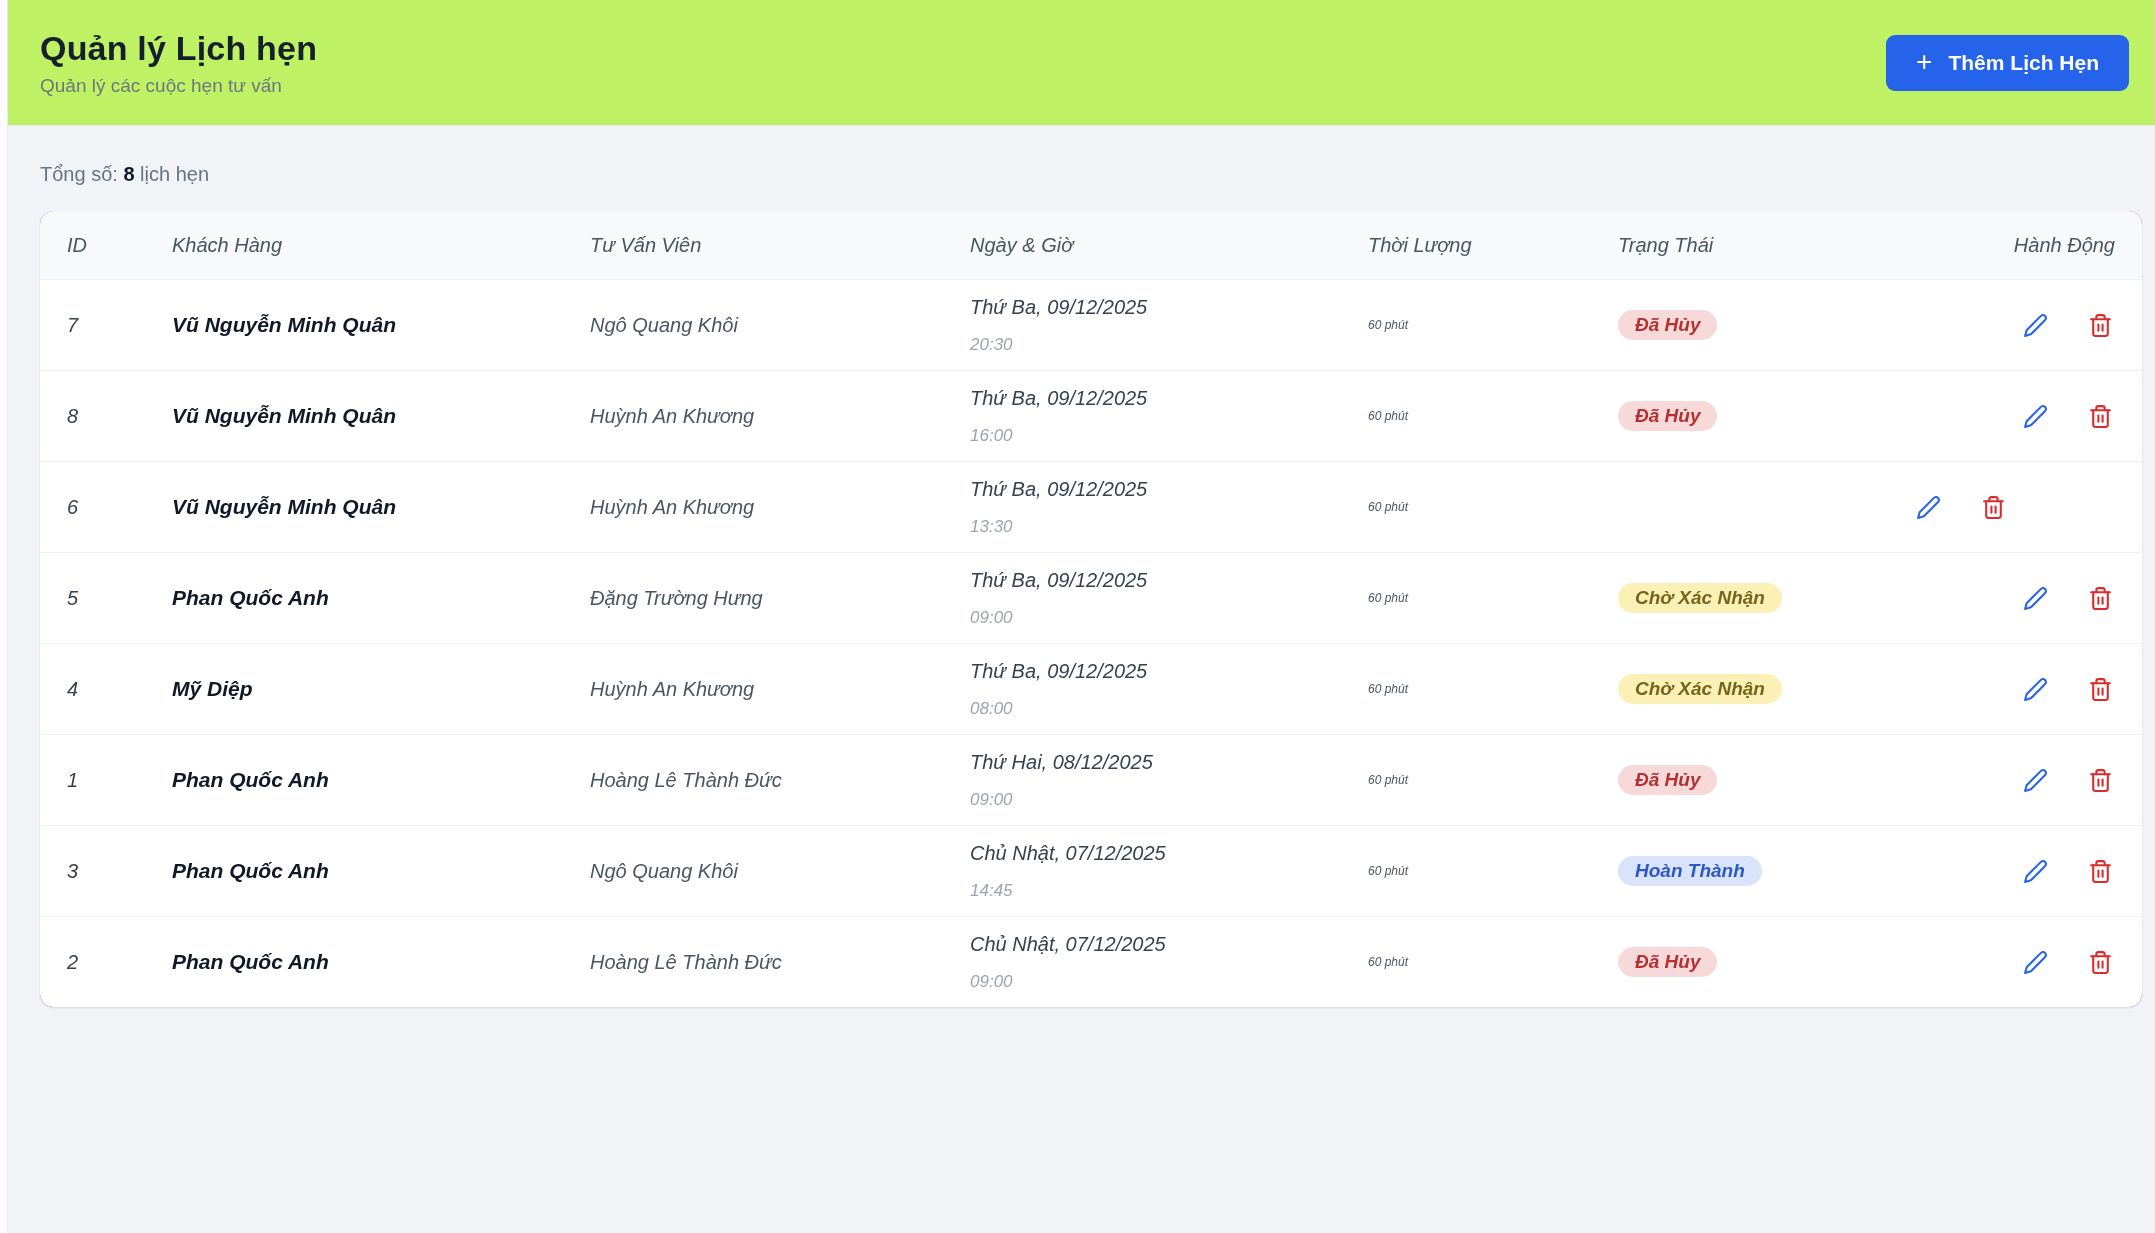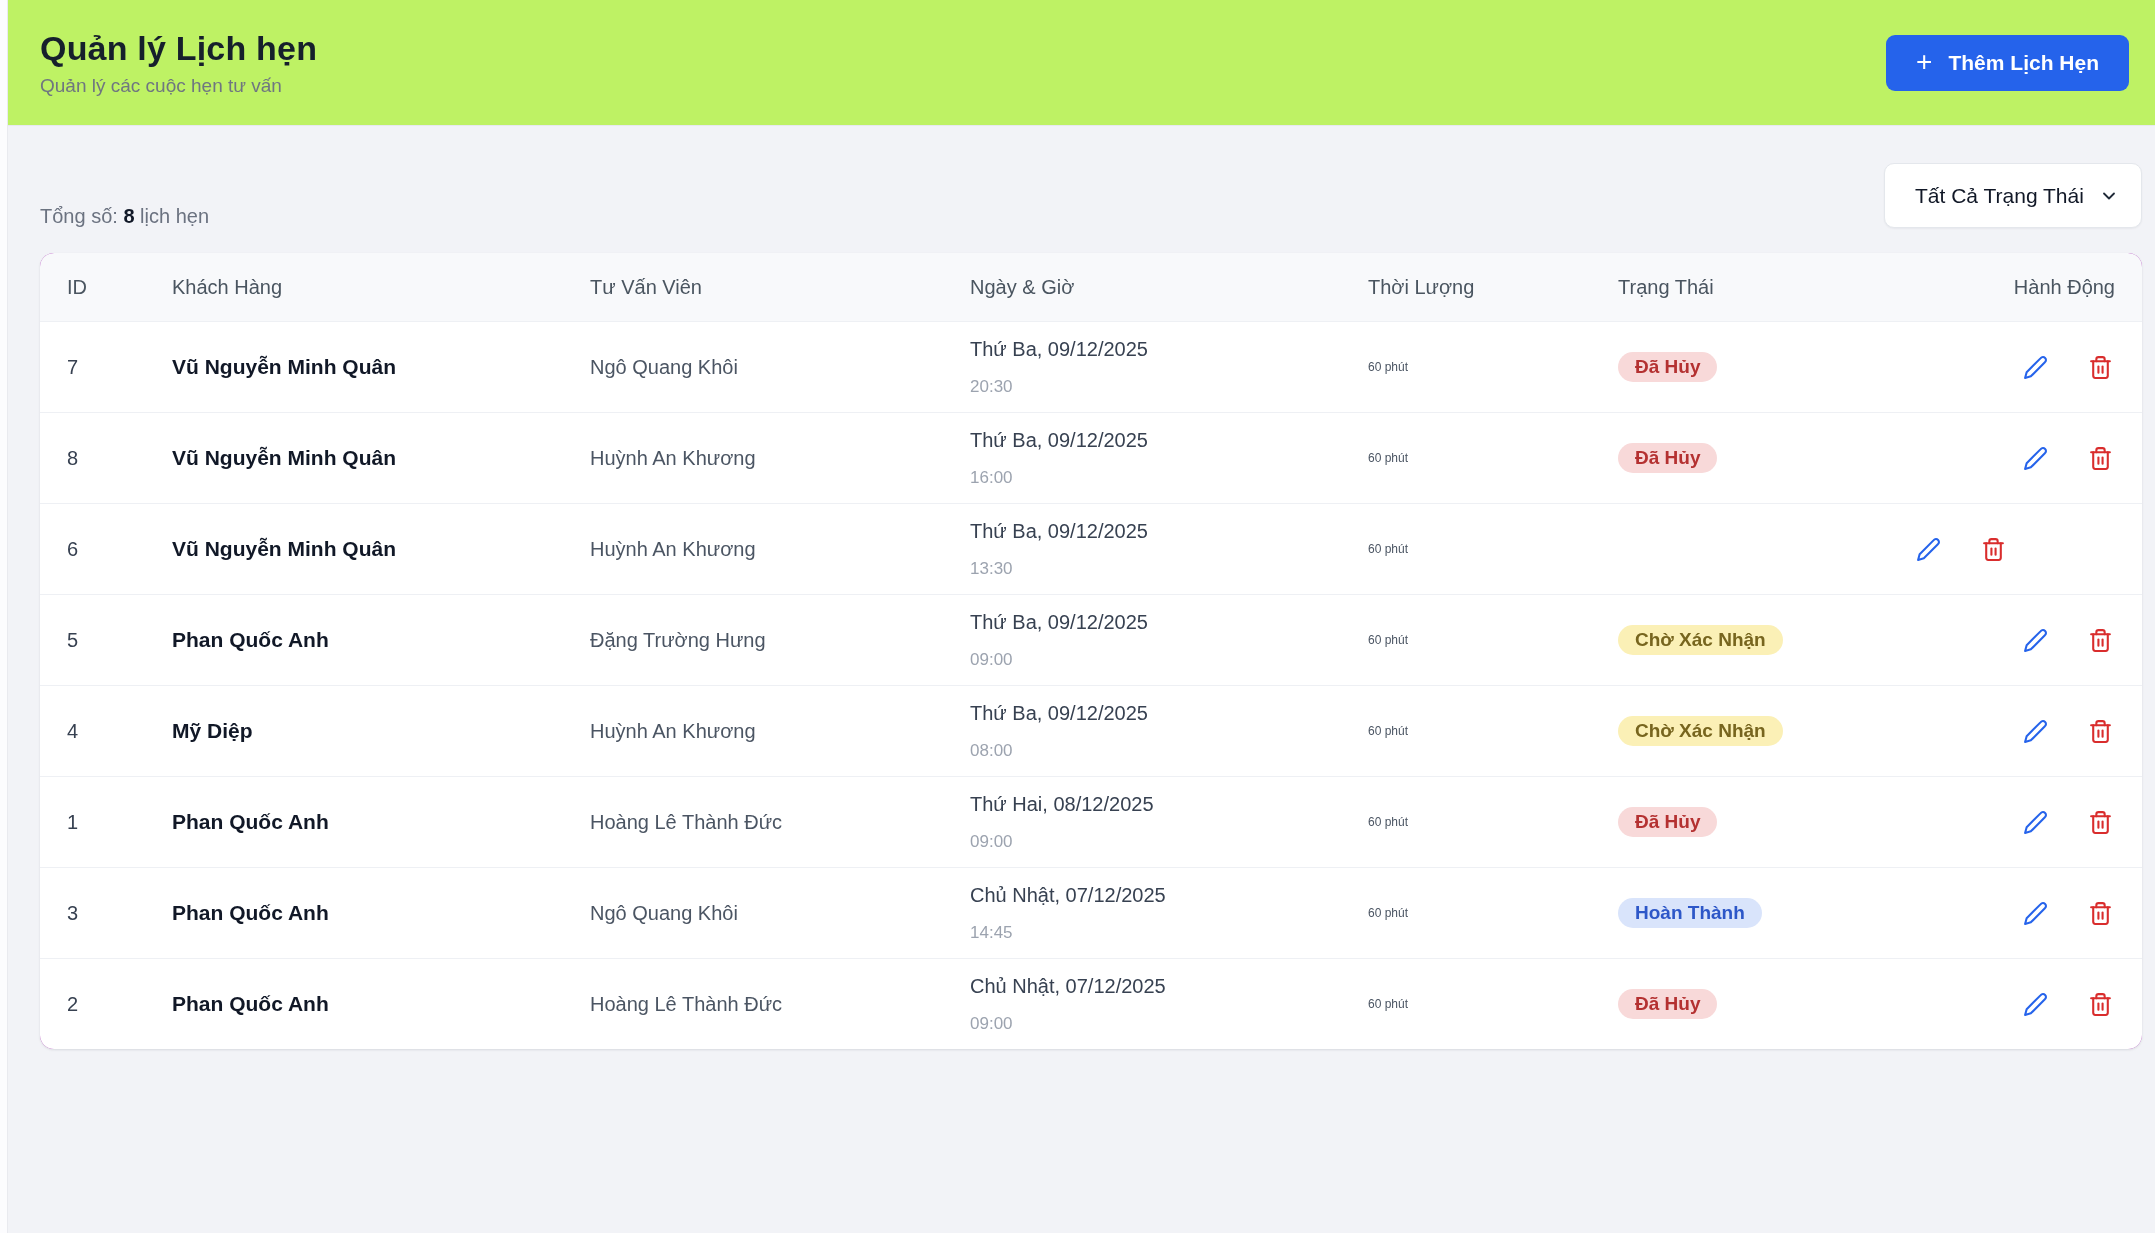--- a/index.html
+++ b/index.html
@@ -44,20 +44,21 @@
     gap: 14px; padding: 0 22px 0 30px; font-size: 21px; color: #111827;
     cursor: pointer; box-shadow: 0 1px 2px rgba(16,24,40,.05);
   }
   .chevron { width: 20px; height: 20px; stroke: #1f2937; stroke-width: 2.2;
     fill: none; stroke-linecap: round; stroke-linejoin: round; }
   
   .table-card {
     margin-top: 25px; background: #a21caf; border-radius: 14px;
     box-shadow: 0 1px 3px rgba(16,24,40,.08), 0 1px 2px rgba(16,24,40,.04);
     overflow: hidden;
+    font-style: italic;
   }
   .grid-row {
     display: grid;
     grid-template-columns: 105px 418px 380px 398px 250px 390px minmax(0,1fr);
     align-items: center; padding: 0 27px;
   }
   .thead { background: #f8f9fb; height: 68px; }
   .thead .th { font-size: 20px; font-weight: 500; color: #4a5560; }
   .th-actions { text-align: right; }
   .trow { height: 91px; border-top: 1px solid #eef0f4; background: #ffffff; }
@@ -92,26 +93,20 @@
   </button>
 </header>
 
 <main>
   <div class="toolbar">
     <div class="total-text">
       <span>Tổng số:</span>
       <b>8</b>
       <span>lịch hẹn</span>
     </div>
-    <div class="status-select">
-      <span>Tất Cả Trạng Thái</span>
-      <svg class="chevron" viewBox="0 0 24 24">
-          <polyline points="6 9 12 15 18 9"></polyline>
-        </svg>
-    </div>
   </div>
 
   <section class="table-card">
     <div class="thead grid-row">
       <div class="th">ID</div>
       <div class="th">Khách Hàng</div>
       <div class="th">Tư Vấn Viên</div>
       <div class="th">Ngày &amp; Giờ</div>
       <div class="th">Thời Lượng</div>
       <div class="th">Trạng Thái</div>

